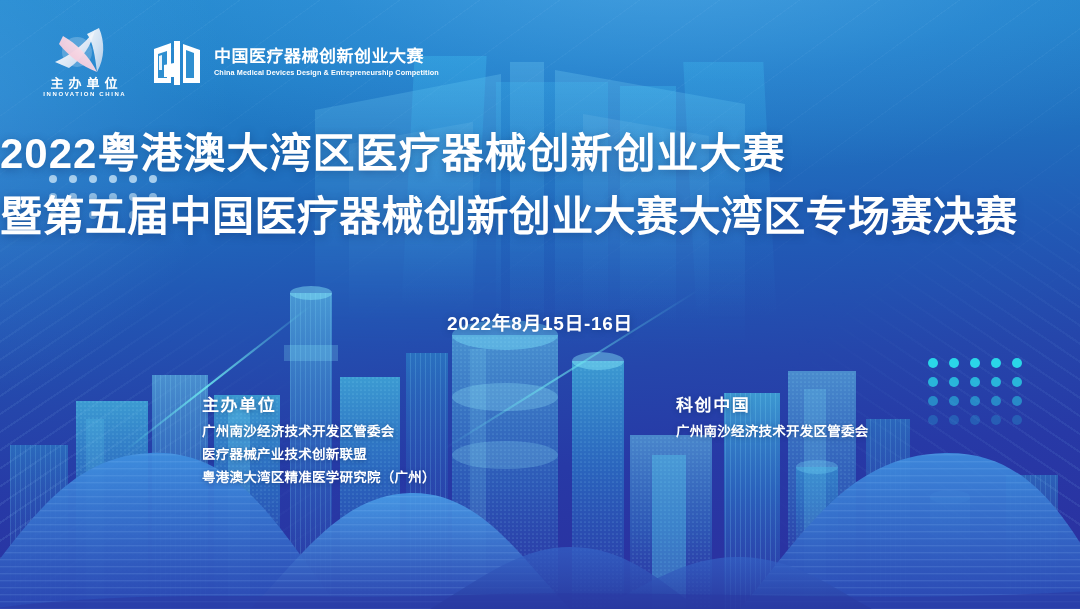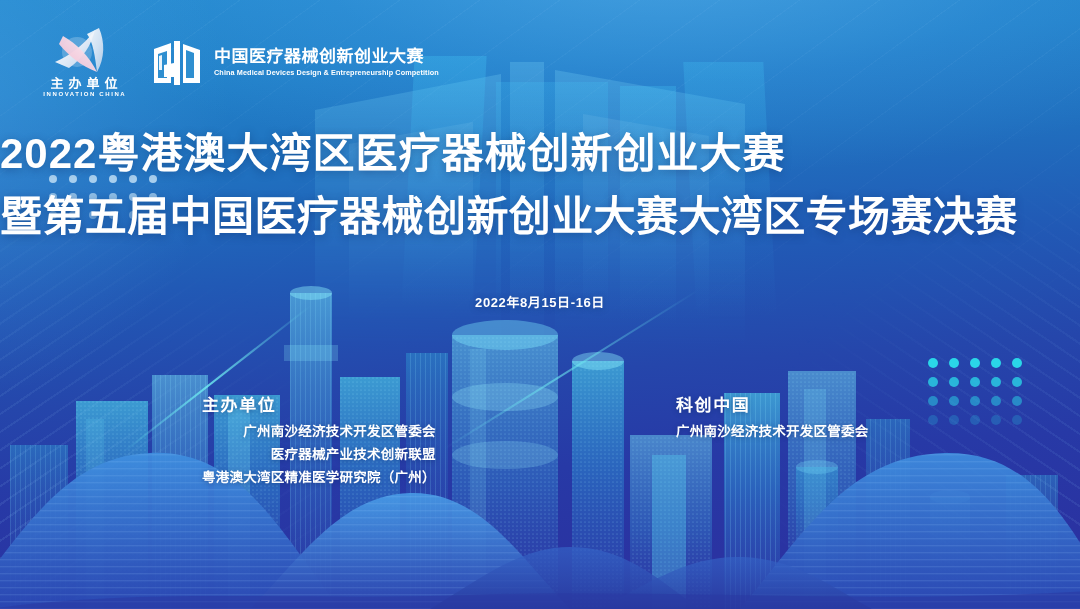--- a/index.html
+++ b/index.html
@@ -117,34 +117,34 @@
     font-size:42px; font-weight:700; color:#ffffff; letter-spacing:1px;
     line-height:1.22; white-space:nowrap;
     text-shadow:0 2px 9px rgba(10,40,95,.38);
   }
   .title-2 {
     font-size:42px; font-weight:700; color:#ffffff; letter-spacing:.4px;
     line-height:1.22; white-space:nowrap; margin-top:12px;
     text-shadow:0 2px 9px rgba(10,40,95,.38);
   }
   .date-line {
-    position:absolute; left:0; right:0; top:292px; text-align:center;
-    font-size:13px; font-weight:700; color:#ffffff; letter-spacing:.6px;
+    position:absolute; left:0; right:0; top:308px; text-align:center;
+    font-size:19px; font-weight:700; color:#ffffff; letter-spacing:.6px;
     text-shadow:0 1px 6px rgba(10,40,95,.40);
   }
 
   
   .org { position:absolute; }
   #org-host    { left:202px; top:391px; }
   #org-cohost  { left:676px; top:391px; }
   .org-title {
     font-size:17px; font-weight:700; color:#ffffff; letter-spacing:1.6px;
     margin-bottom:8px; text-shadow:0 1px 5px rgba(10,40,95,.45);
   }
-  .org-list { display:flex; flex-direction:column; gap:6px;text-align:right; }
+  .org-list { display:flex; flex-direction:column; gap:6px; }
   .org-item {
     font-size:13.5px; font-weight:700; color:#ffffff; letter-spacing:.25px;
     line-height:1.25; white-space:nowrap; text-shadow:0 1px 5px rgba(10,40,95,.45);
   }
 </style>
 </head>
 <body>
 
 <div class="poster">
 

